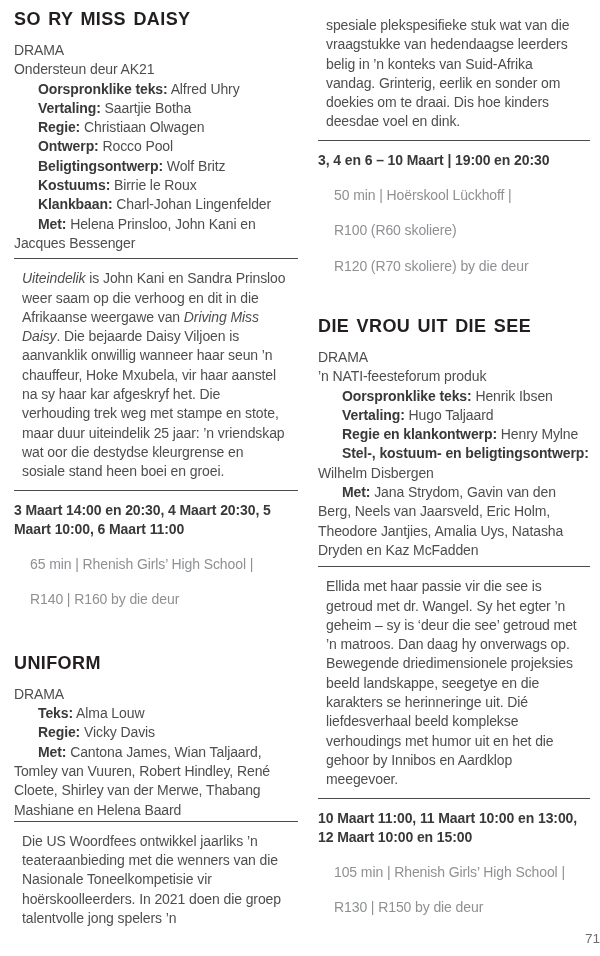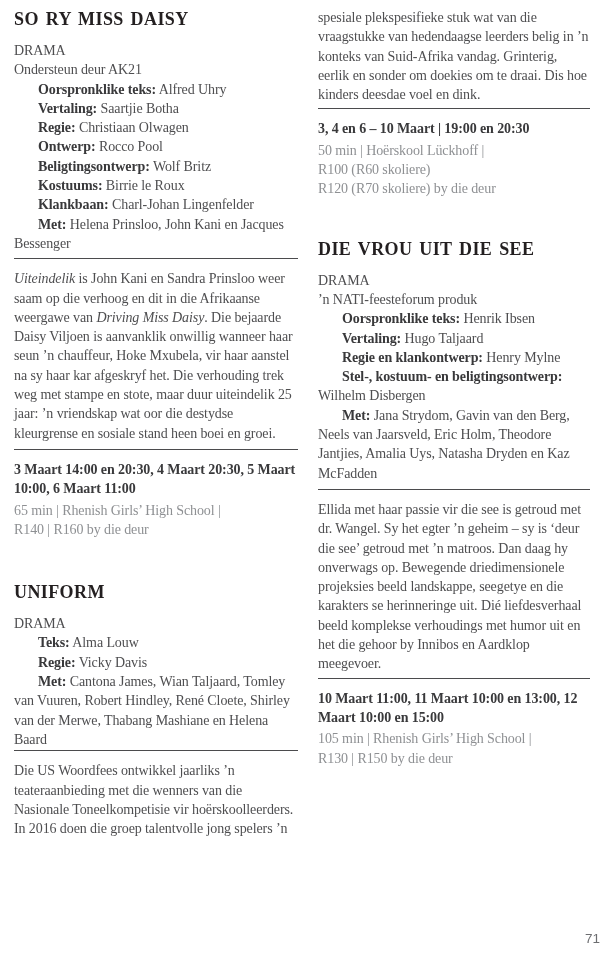--- a/index.html
+++ b/index.html
@@ -10,21 +10,20 @@
     overflow: hidden;
     font-family: "Liberation Sans", "DejaVu Sans", sans-serif;
   }
   .col {
     position: absolute;
     top: 8px;
     font-size: 14px;
     line-height: 19.3px;
     letter-spacing: -0.1px;
     color: #4e4e50;
-    font-family: Liberation Serif, serif;
   }
   #col-left  { left: 14px;  width: 284px; }
   #col-right { left: 318px; width: 272px; }
 
   h1.show-title {
     font-size: 18px;
     line-height: 22px;
     font-weight: 700;
     letter-spacing: 0.4px;
     color: #231f20;
@@ -41,32 +40,32 @@
   hr.rule {
     border: none;
     border-top: 1px solid #4b4b4d;
     height: 0;
     margin: 5px 0 10px 0;
   }
   hr.r-tight { margin-top: 1px; }
   hr.r-mid   { margin-top: 6px; }
   hr.r-para  { margin-top: 4px; }
 
-  p.synopsis { margin: 0; }
+  p.synopsis { margin: 8px; }
   p.synopsis i { font-style: italic; }
 
   p.dates {
     margin: 0;
     font-weight: 700;
     color: #39393b;
   }
   p.dates.nowrap { white-space: nowrap; }
 
   .details { margin-top: 2px; color: #8e9093; }
-  .details div { margin: 0; }
+  .details div { margin: 16px; }
 
   .page-number {
     position: absolute;
     left: 0; top: 929px;
     width: 600px;
     text-align: right;
     font-size: 13.5px;
     line-height: 19px;
     color: #6c6d70;
   }
@@ -107,21 +106,21 @@
 
   <div class="credits">
     <div class="credit">DRAMA</div>
     <div class="credit"><b>Teks:</b> <span>Alma Louw</span></div>
     <div class="credit"><b>Regie:</b> <span>Vicky Davis</span></div>
     <div class="credit"><b>Met:</b> <span>Cantona James, Wian Taljaard, Tomley van Vuuren, Robert Hindley, René Cloete, Shirley van der Merwe, Thabang Mashiane en Helena Baard</span></div>
   </div>
 
   <hr class="rule r-tight">
 
-  <p class="synopsis">Die US Woordfees ontwikkel  jaarliks ’n teateraanbieding met die wenners van die Nasionale Toneelkompetisie vir hoërskoolleerders. In 2016 doen die groep talentvolle jong spelers ’n</p>
+  <p class="synopsis">Die US Woordfees ontwikkel  jaarliks ’n teateraanbieding met die wenners van die Nasionale Toneelkompetisie vir hoërskoolleerders. In 2021 doen die groep talentvolle jong spelers ’n</p>
 
 </div>
 
 <div class="col" id="col-right">
 
   <p class="synopsis">spesiale plekspesifieke stuk wat van die vraagstukke van hedendaagse leerders belig in ’n konteks van Suid-Afrika vandag. Grinterig, eerlik en sonder om doekies om te draai. Dis hoe kinders deesdae voel en dink.</p>
 
   <hr class="rule r-para">
 
   <p class="dates nowrap">3, 4 en 6 – 10 Maart | 19:00 en 20:30</p>

